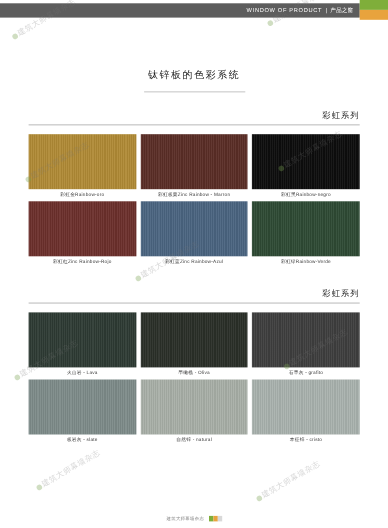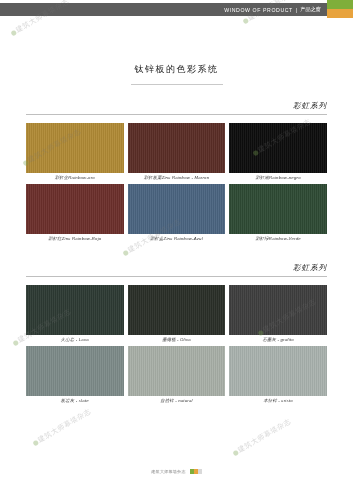--- a/index.html
+++ b/index.html
@@ -96,21 +96,20 @@
     border-bottom: 1px solid #c9c9c9;
     padding: 0 4px 8px 4px;
   }
 
   
   .section {
     margin-top: 16px;
     padding: 0 26px;
     position: relative;
     z-index: 2;
-    font-style: italic;
   }
   .section-head {
     text-align: right;
     font-size: 7.5px;
     color: #222222;
     letter-spacing: 1px;
     padding-bottom: 3px;
     border-bottom: 1px solid #bfbfbf;
     margin-bottom: 8px;
   }

